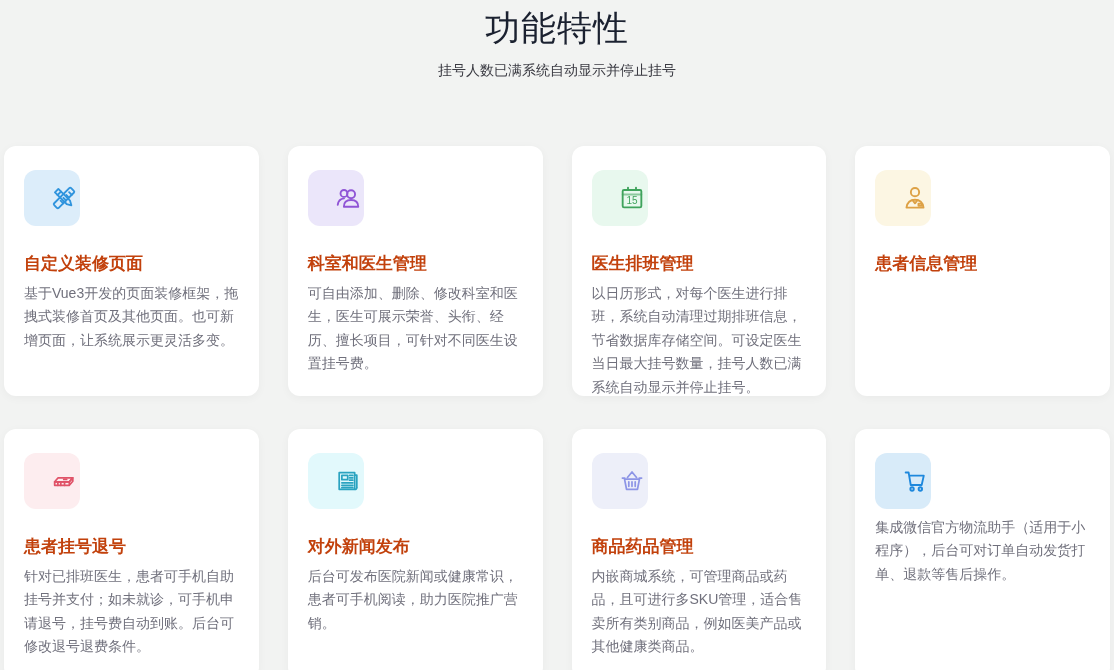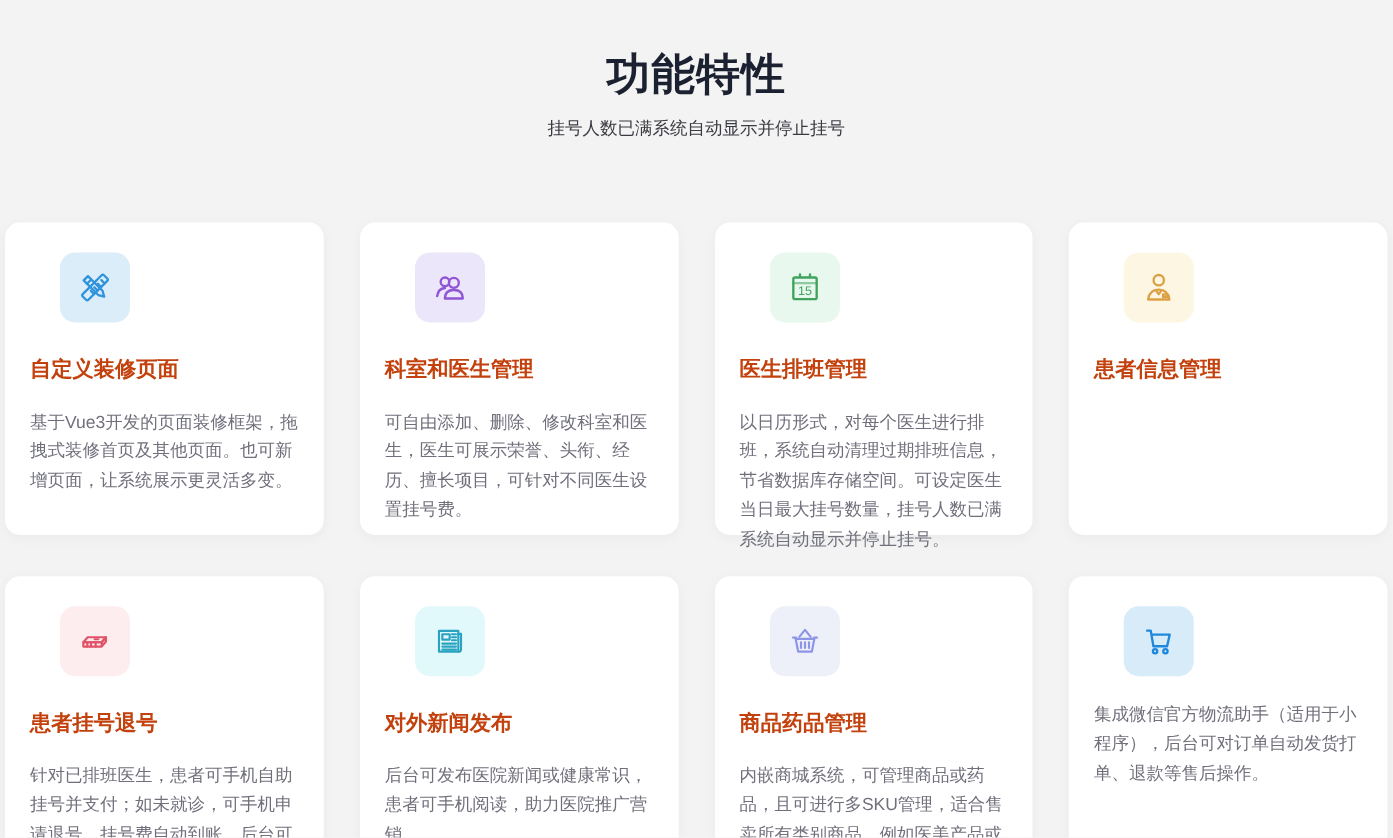--- a/index.html
+++ b/index.html
@@ -5,24 +5,23 @@
   * { margin: 0; padding: 0; box-sizing: border-box; }
   html, body { width: 1114px; height: 670px; overflow: hidden; }
   body {
     background: #f2f3f2;
     font-family: "Liberation Sans", "DejaVu Sans", sans-serif;
   }
   .hero { text-align: center; padding-top: 6px; }
   .hero h1 {
     font-size: 35px;
     line-height: 44px;
-    font-weight: 700;
+    font-weight: 400;
     color: #1b2130;
     letter-spacing: 1px;
-    margin-top: 32px;
   }
   .hero .subtitle {
     margin-top: 10px;
     font-size: 14px;
     line-height: 20px;
     color: #3a3a42;
   }
   .grid {
     margin: 66px 4px 0 4px;
     display: grid;
@@ -35,32 +34,31 @@
     background: #ffffff;
     border-radius: 12px;
     box-shadow: 0 2px 10px rgba(0,0,0,0.04);
     padding: 24px 20px 20px 20px;
   }
   .tile {
     width: 56px; height: 56px;
     border-radius: 12px;
     display: flex;
     align-items: center;
-    justify-content: center;
-    margin-left: 24px;
+    justify-content: flex-end;
   }
   .tile svg { width: 32px; height: 32px; display: block; }
   .card h3 {
     margin-top: 26px;
     font-size: 17px;
     font-weight: 700;
     color: #c2410c;
   }
   .card p {
-    margin-top: 19px;
+    margin-top: 7px;
     font-size: 14px;
     line-height: 1.67;
     color: #70707c;
   }
 </style>
 </head>
 <body>
 
 <header class="hero">
   <h1>功能特性</h1>

